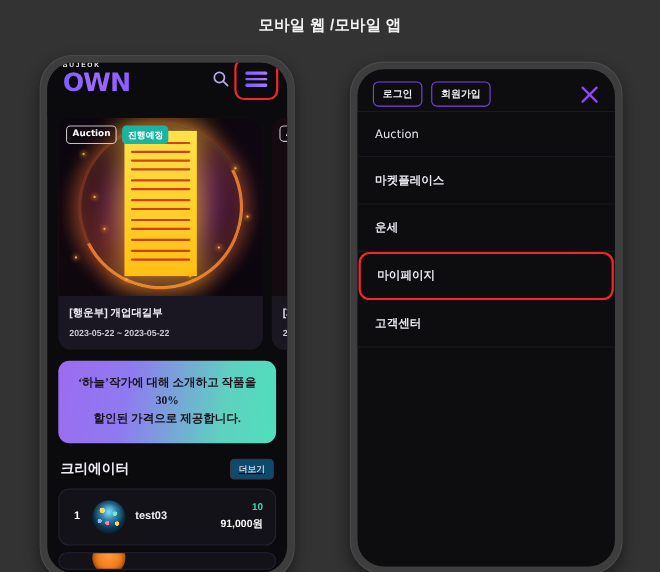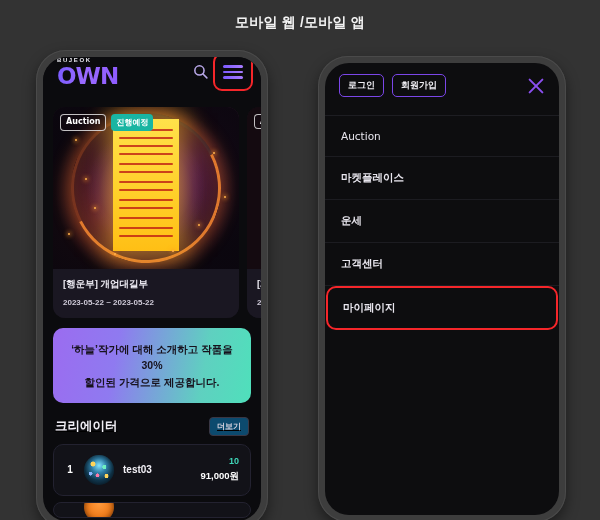--- a/index.html
+++ b/index.html
@@ -125,20 +125,21 @@
   }
   .hero-meta { padding: 9px 10px 11px; background: #1a1722; }
   .hero-title { font-size: 9.5px; font-weight: 700; color: #eceaf2; margin-bottom: 7px; }
   .hero-date  { font-size: 8px; font-weight: 700; color: #cfcad8; }
 
   
   .promo {
     margin: 10px 10px 0; border-radius: 10px; padding: 13px 10px;
     background: linear-gradient(100deg,#9b6cf0 0%, #8f7af0 32%, #5fd0c0 75%, #4fe0bb 100%);
     text-align: center;
+    font-family: Liberation Serif, serif;
   }
   .promo-l { font-size: 10.5px; font-weight: 800; color: #17121d; line-height: 1.55; }
 
   
   .sec-head {
     display: flex; align-items: center; justify-content: space-between;
     padding: 14px 12px 8px;
     text-decoration: underline;
   }
   .sec-title { font-size: 12.5px; font-weight: 800; color: #f0eef5; }
@@ -174,21 +175,21 @@
   .avatar.orange::after { content: none; }
   .rank-name { font-size: 10px; font-weight: 700; color: #f2f0f6; flex: 1; }
   .rank-right { text-align: right; }
   .rank-count { font-size: 9px; font-weight: 700; color: #3fd6b8; margin-bottom: 4px; }
   .rank-price { font-size: 9.5px; font-weight: 700; color: #ffffff; }
 
   
   .menu-screen { background: #0d0d0f; height: 100%; display: flex; flex-direction: column; }
   .menu-top {
     display: flex; align-items: center; gap: 8px;
-    padding: 11px 12px 18px 14px; border-bottom: 1px solid #1d1d22;
+    padding: 11px 12px 4px 14px; border-bottom: 1px solid #1d1d22;
   }
   .auth-btn {
     font-size: 9px; font-weight: 700; color: #efeef3;
     border: 1px solid #7b46e8; border-radius: 5px; padding: 4px 8px;
     background: transparent;
   }
   .close-x { margin-left: auto; position: relative; width: 22px; height: 22px; }
   .close-x span {
     position: absolute; left: 1px; top: 10px; width: 20px; height: 2px;
     background: #8b4ff0; border-radius: 2px;
@@ -335,20 +336,20 @@
         <div class="close-x">
           <span></span>
             <span></span>
         </div>
       </div>
 
       <div class="menu-list">
         <div class="menu-item en">Auction</div>
         <div class="menu-item">마켓플레이스</div>
         <div class="menu-item">운세</div>
+        <div class="menu-item highlight">마이페이지</div>
         <div class="menu-item">고객센터</div>
-        <div class="menu-item highlight">마이페이지</div>
       </div>
 
     </div>
   </div>
 
 </div>
 
 </body></html>

